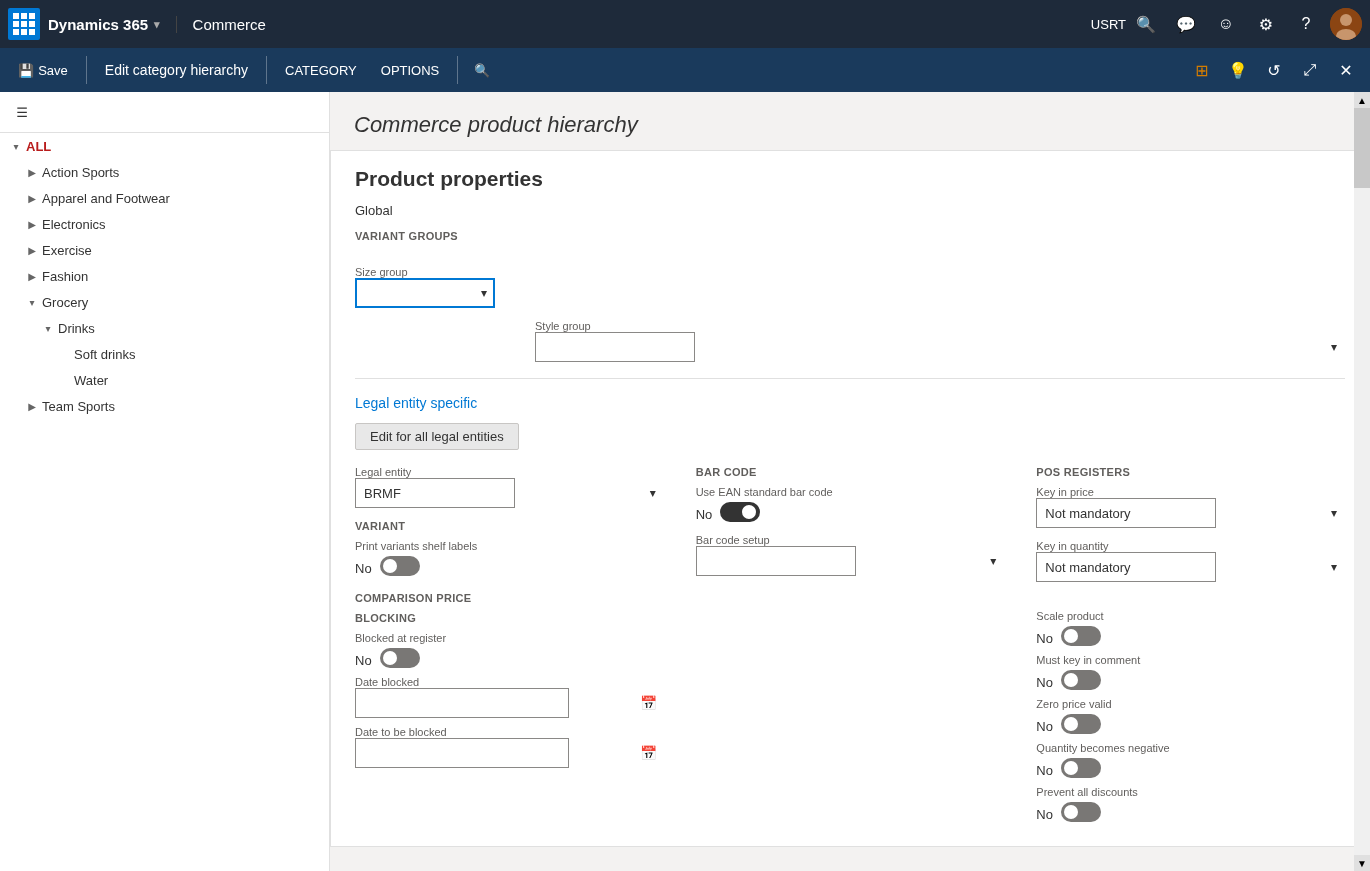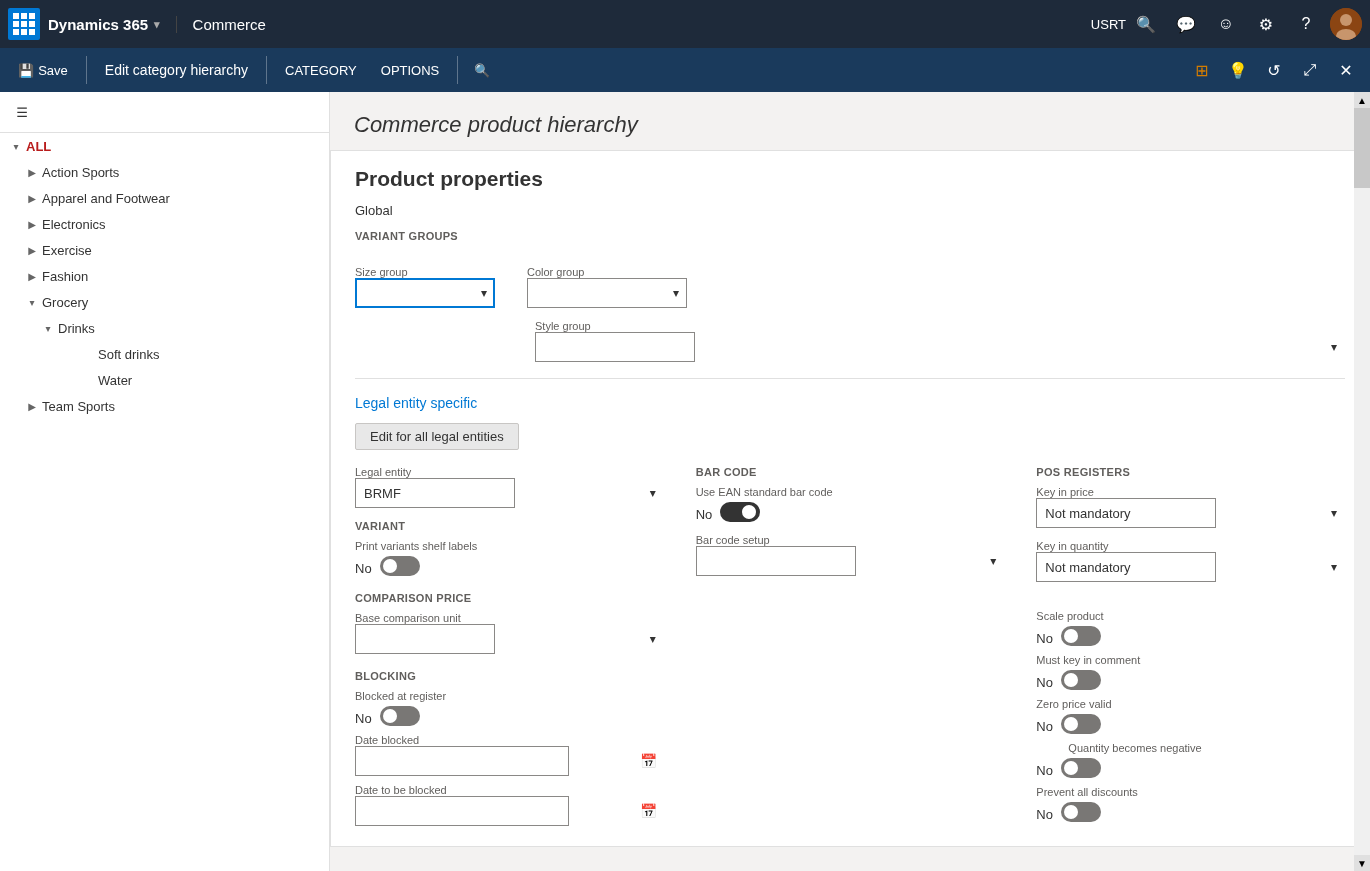--- a/index.html
+++ b/index.html
@@ -61,21 +61,21 @@
       padding: 5px 8px; cursor: pointer; color: #333;
       border-bottom: none;
     }
     .tree-item .expander {
       width: 16px; height: 16px; display: flex; align-items: center; justify-content: center;
       font-size: 10px; color: #666; margin-right: 2px; flex-shrink: 0;
     }
     .tree-label { font-size: 13px; }
     .indent-1 { padding-left: 24px; }
     .indent-2 { padding-left: 40px; }
-    .indent-3 { padding-left: 80px; }
+    .indent-3 { padding-left: 56px; }
 
     
     .collapse-handle {
       position: absolute; right: -10px; top: 50%;
       transform: translateY(-50%);
       width: 10px; height: 40px; background: #c8c8c8;
       display: flex; align-items: center; justify-content: center;
       cursor: pointer; z-index: 10; border-radius: 0 3px 3px 0;
       color: #666; font-size: 10px;
     }
@@ -304,28 +304,20 @@
 
         <div class="form-group">
           <label class="form-label-sm">Size group</label>
           <div class="select-wrapper">
             <select class="form-select size-group-select" style="min-width:140px;border:2px solid #0078d4;">
               <option value=""></option>
             </select>
           </div>
         </div>
 
-        <div class="form-group">
-          <label class="form-label-sm">Color group</label>
-          <div class="select-wrapper">
-            <select class="form-select" style="min-width:160px;">
-              <option value=""></option>
-            </select>
-          </div>
-        </div>
       </div>
 
       
       <div class="form-group" style="margin-top:12px; margin-left:180px;">
         <label class="form-label-sm">Style group</label>
         <div class="select-wrapper">
           <select class="form-select" style="min-width:160px;">
             <option value=""></option>
           </select>
         </div>
@@ -358,28 +350,20 @@
           <div style="margin-bottom:4px;">
             <div class="form-label-sm" style="margin-bottom:4px;">Print variants shelf labels</div>
             <div class="toggle-row">
               <span class="toggle-label">No</span>
               <div class="toggle off"></div>
             </div>
           </div>
 
           <div class="form-label" style="margin: 16px 0 8px;">COMPARISON PRICE</div>
 
-          <div class="form-group" style="margin-bottom:16px;">
-            <label class="form-label-sm">Base comparison unit</label>
-            <div class="select-wrapper">
-              <select class="form-select" style="min-width:140px;">
-                <option value=""></option>
-              </select>
-            </div>
-          </div>
 
           <div class="form-label" style="margin-bottom:8px;">BLOCKING</div>
 
           <div style="margin-bottom:8px;">
             <div class="form-label-sm" style="margin-bottom:4px;">Blocked at register</div>
             <div class="toggle-row">
               <span class="toggle-label">No</span>
               <div class="toggle off"></div>
             </div>
           </div>
@@ -467,21 +451,21 @@
 
           <div style="margin-bottom:8px;">
             <div class="form-label-sm" style="margin-bottom:4px;">Zero price valid</div>
             <div class="toggle-row">
               <span class="toggle-label">No</span>
               <div class="toggle off"></div>
             </div>
           </div>
 
           <div style="margin-bottom:8px;">
-            <div class="form-label-sm" style="margin-bottom:4px;margin-left:32px;">Quantity becomes negative</div>
+            <div class="form-label-sm" style="margin-bottom:4px;">Quantity becomes negative</div>
             <div class="toggle-row">
               <span class="toggle-label">No</span>
               <div class="toggle off"></div>
             </div>
           </div>
 
           <div style="margin-bottom:8px;">
             <div class="form-label-sm" style="margin-bottom:4px;">Prevent all discounts</div>
             <div class="toggle-row">
               <span class="toggle-label">No</span>

